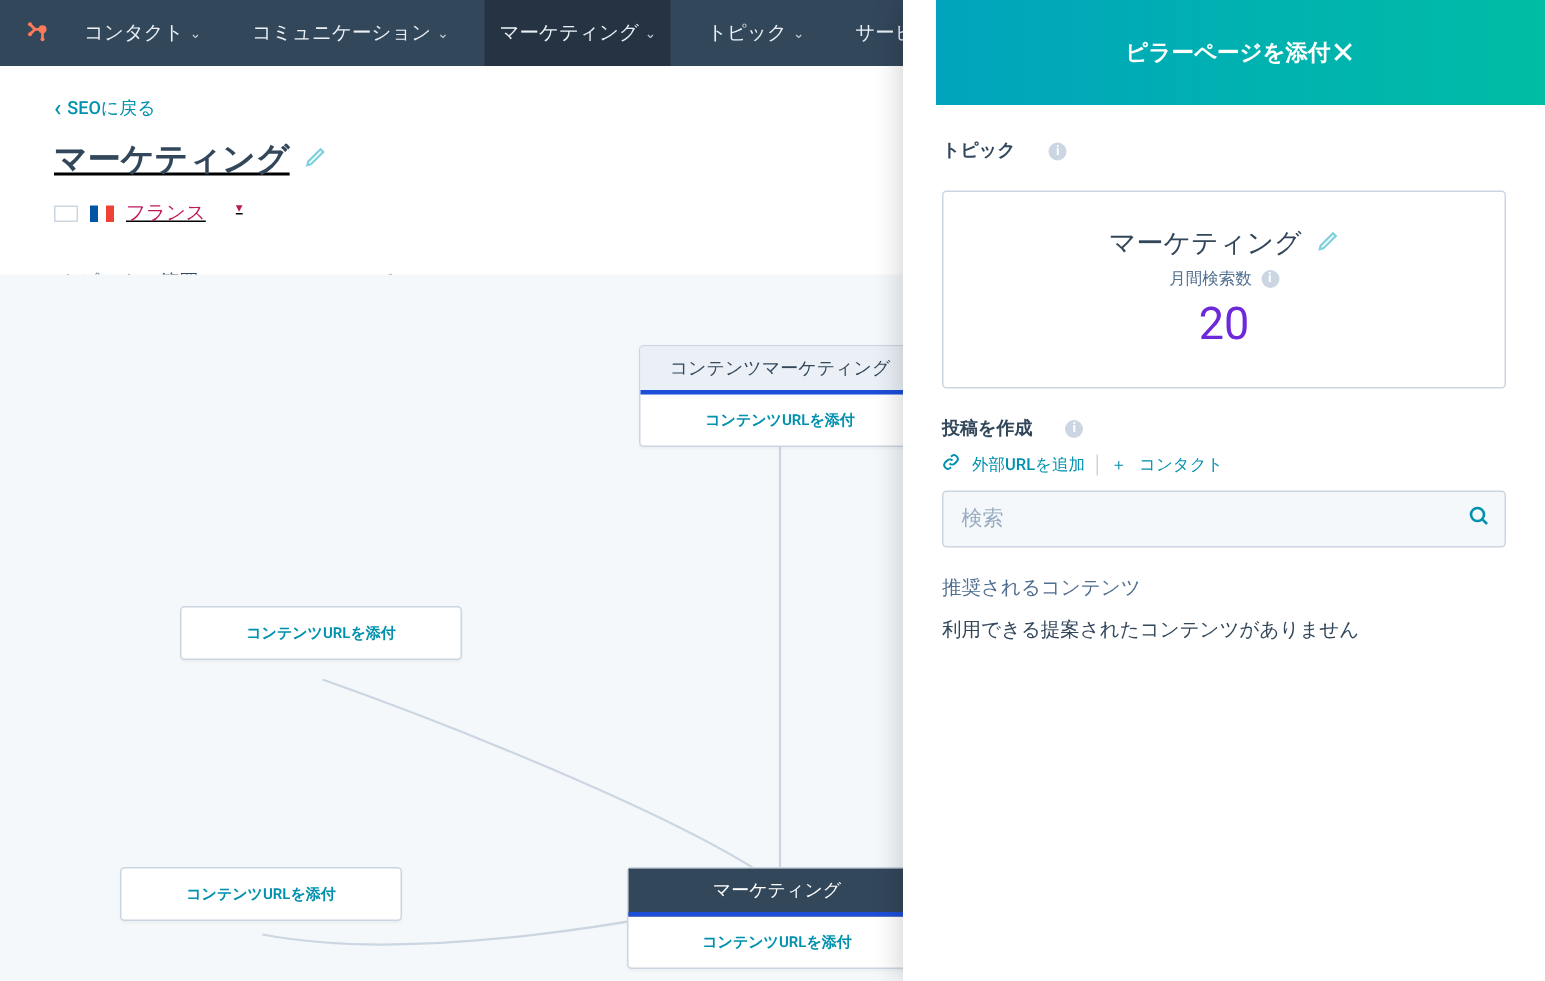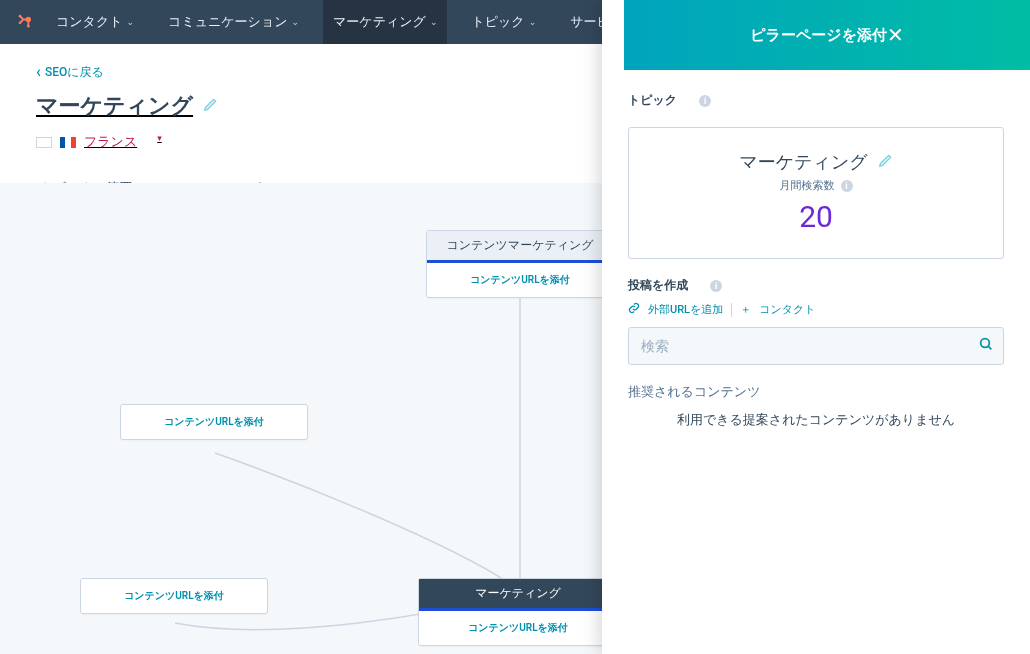--- a/index.html
+++ b/index.html
@@ -212,19 +212,19 @@
             <svg width="16" height="16" viewBox="0 0 24 24" fill="none" stroke="currentColor" stroke-width="2.6">
                 <circle cx="10.5" cy="10.5" r="6.5"></circle>
                 <path d="M20 20l-4.3-4.3"></path>
               </svg>
           </span>
         </div>
       </div>
 
       <div>
         <div class="muted">推奨されるコンテンツ</div>
-        <div class="muted2" style="margin-top:10px;text-align:center;">利用できる提案されたコンテンツがありません</div>
+        <div class="muted2" style="margin-top:10px;">利用できる提案されたコンテンツがありません</div>
       </div>
 
     </div>
   </div>
 
 </div>
 
 </body></html>

